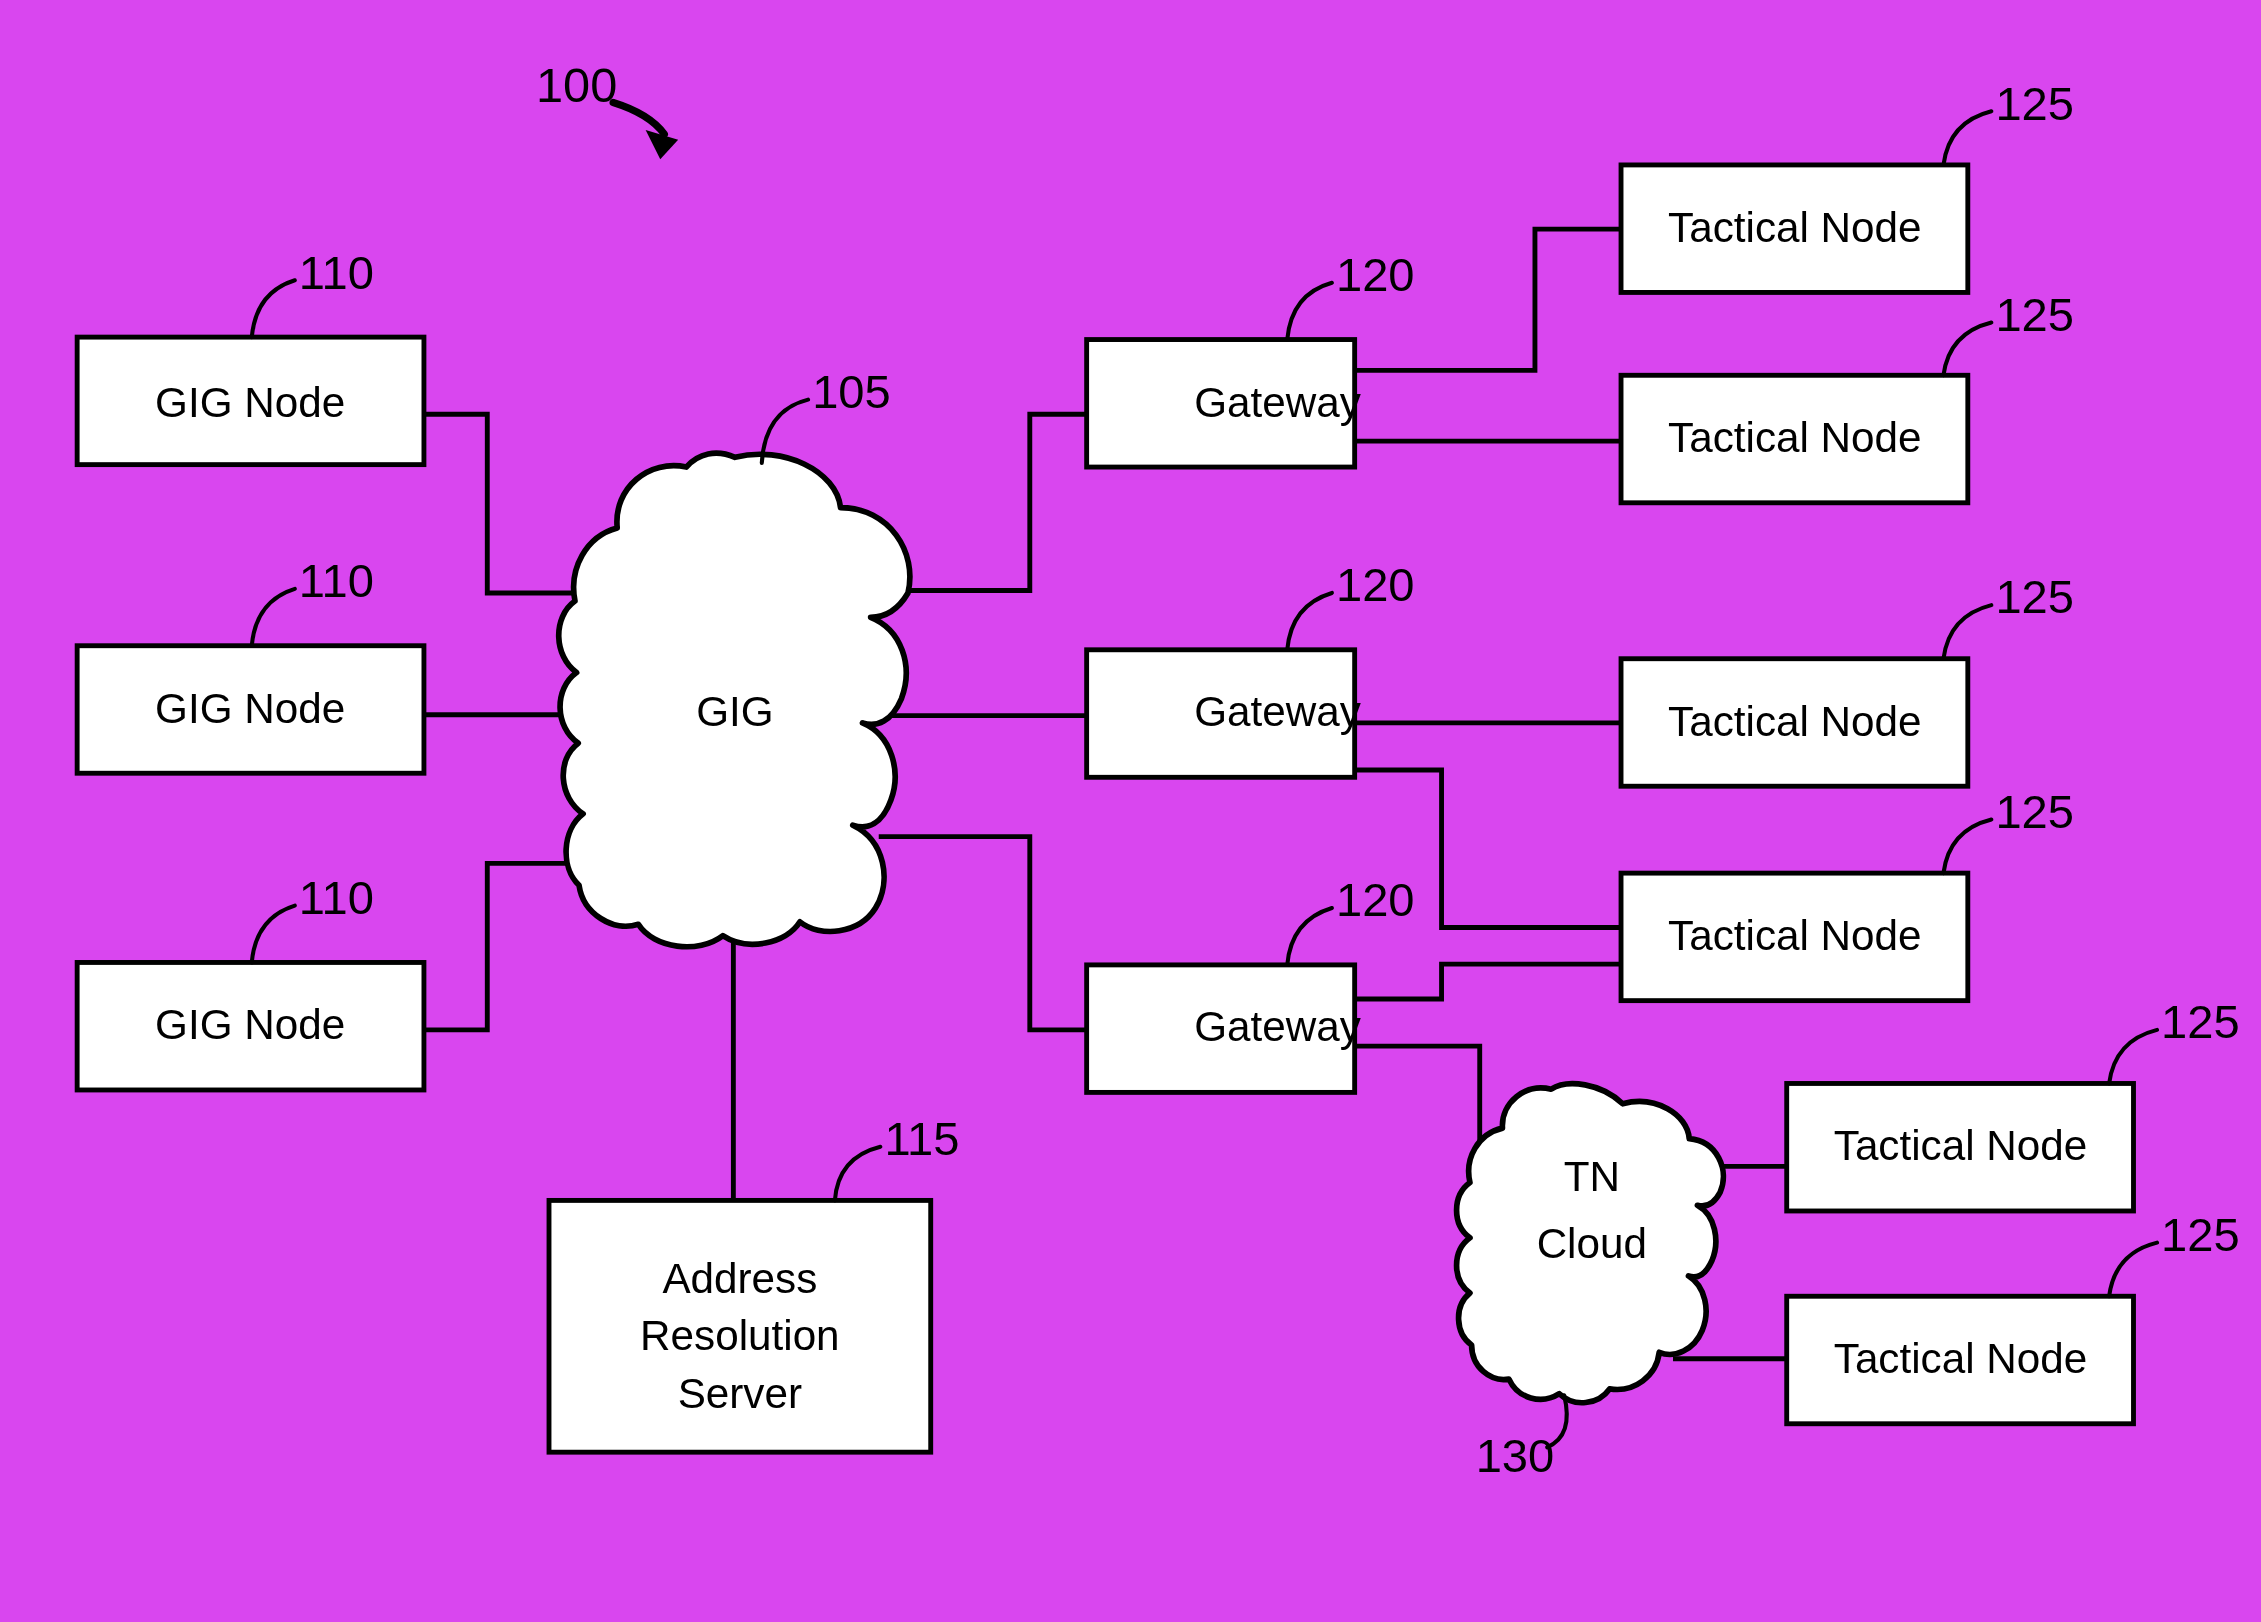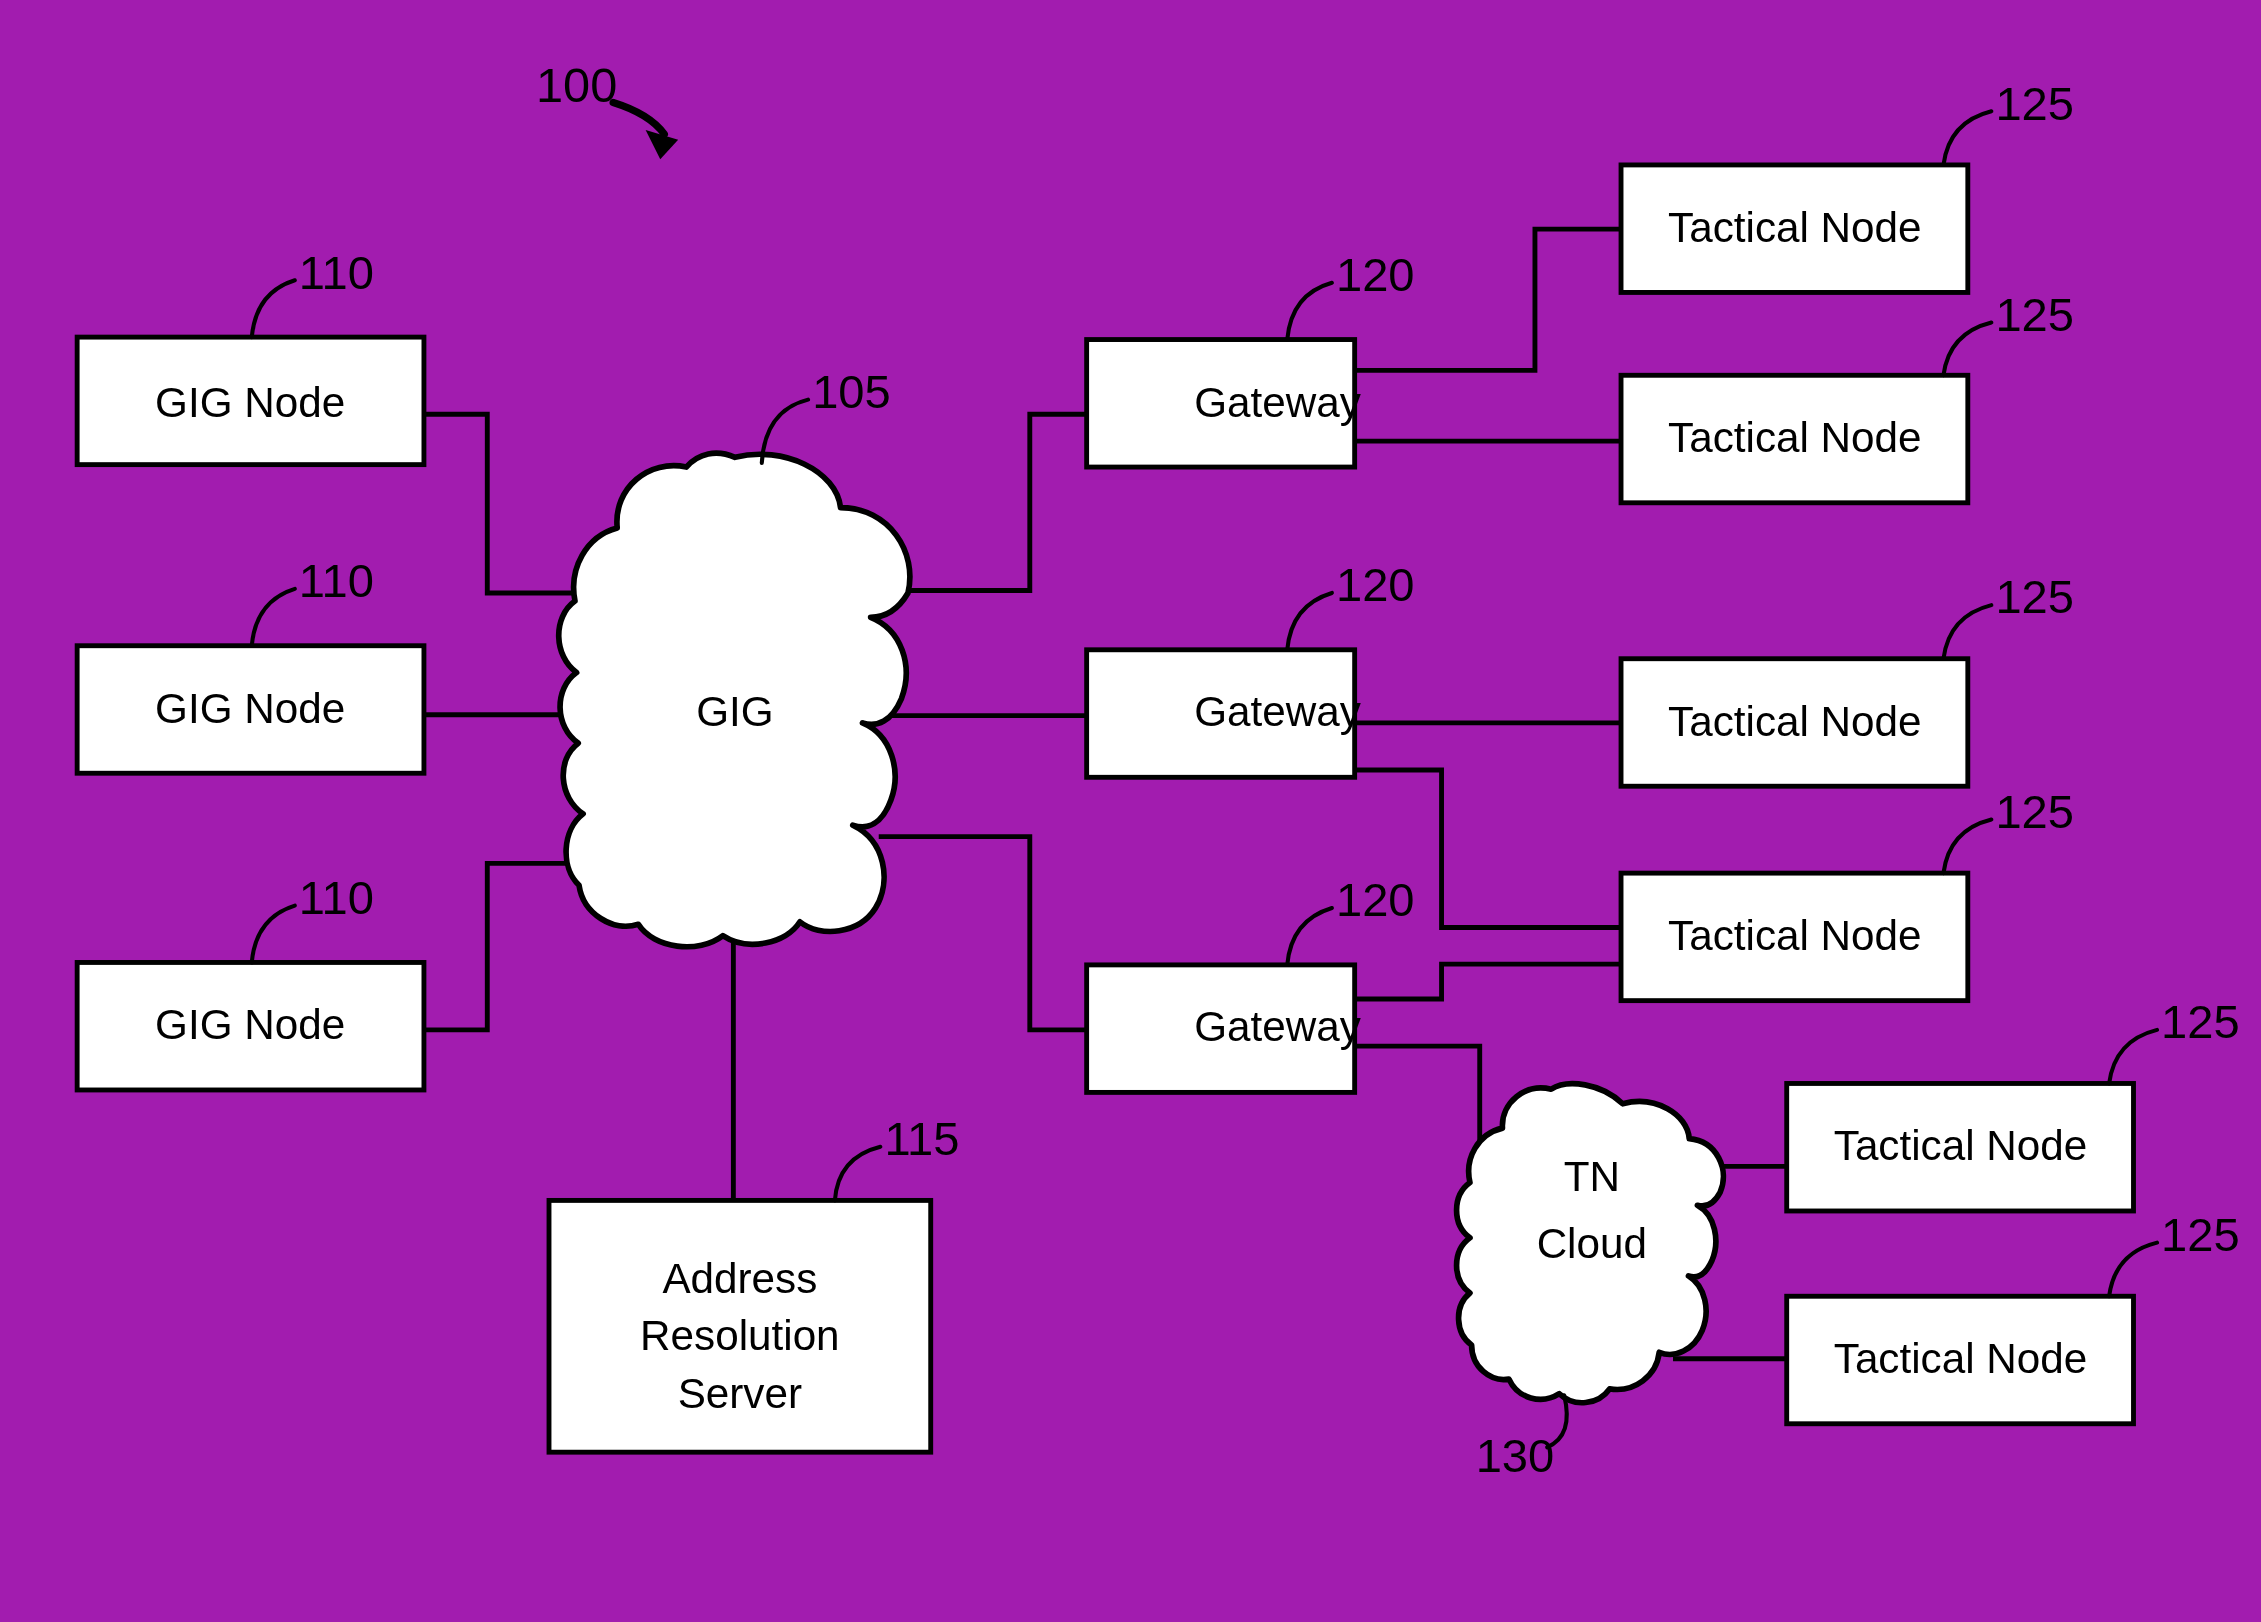--- a/index.html
+++ b/index.html
@@ -9,21 +9,21 @@
     background: #ffffff;
   }
   body {
     font-family: "Liberation Sans", sans-serif;
     color: #000000;
   }
   #canvas-wrap {
     position: relative;
     width: 2261px;
     height: 1622px;
-    background: #a21caf;
+    background: #d946ef;
     overflow: hidden;
   }
   svg#diagram {
     position: absolute;
     top: 0;
     left: 0;
     width: 2261px;
     height: 1622px;
     display: block;
   }

